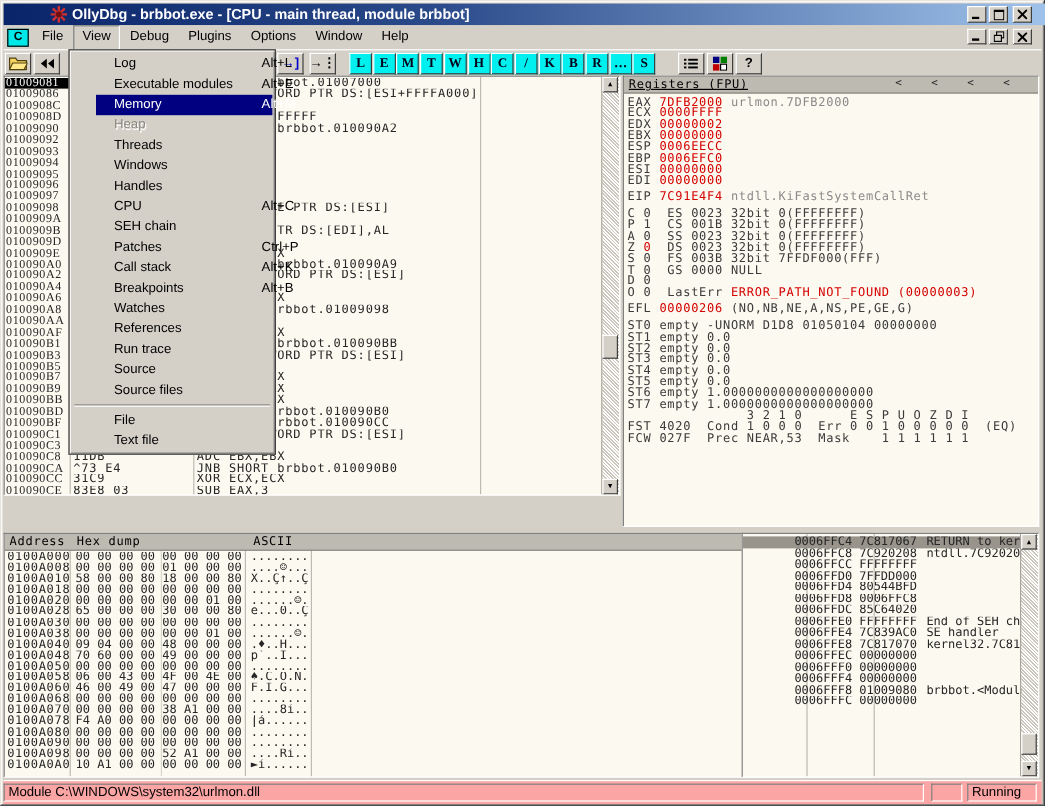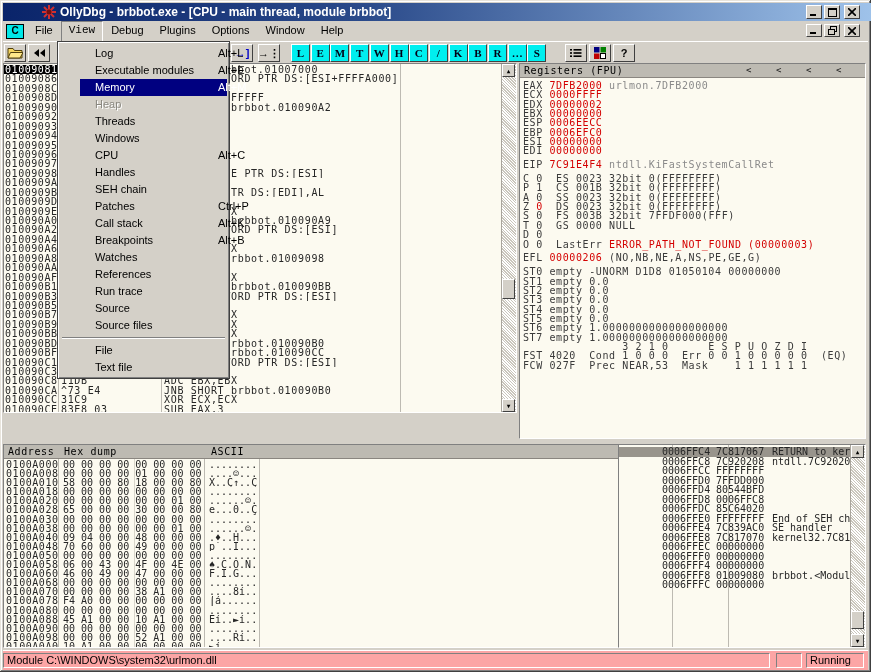--- a/index.html
+++ b/index.html
@@ -13,48 +13,48 @@
   .tbar .ttl{font-size:12px;font-weight:bold;white-space:nowrap;margin-left:3px;}
   .appicon{width:16px;height:15px;margin-left:2px;display:flex;align-items:center;justify-content:center;}
   .wbtn{position:absolute;top:2px;width:16px;height:14px;background:#d4d0c8;box-sizing:border-box;
         border:1px solid;border-color:#fff #404040 #404040 #fff;display:flex;align-items:center;justify-content:center;}
   
   .mbar{position:absolute;left:3px;top:21px;width:865px;height:20px;background:#d4d0c8;border-bottom:1px solid #a8a49c;}
   .mdiicon{position:absolute;left:3px;top:3px;width:16px;height:13px;background:#00e8e8;border:1px solid #000;
            color:#000;font-weight:bold;font-size:10px;line-height:12px;text-align:center;}
   .mbitems{position:absolute;left:24px;top:0;height:20px;display:flex;}
   .mbitem{font-size:11px;color:#000;padding:3px 8px 0 8px;height:17px;}
-  .mbitem.pressed{border:1px solid;border-color:#808080 #fff #fff #808080;padding:2px 7px 0 7px;background:#d4d0c8;font-family:Liberation Mono, monospace;}
+  .mbitem.pressed{border:1px solid;border-color:#808080 #fff #fff #808080;padding:2px 7px 0 7px;background:#d4d0c8;}
   .mdibtn{position:absolute;top:3px;width:16px;height:13px;background:#d4d0c8;box-sizing:border-box;
           border:1px solid;border-color:#fff #404040 #404040 #fff;display:flex;align-items:center;justify-content:center;}
   
   .tools{position:absolute;left:3px;top:41px;width:865px;height:22px;background:#d4d0c8;
          border-top:1px solid #fff;}
   .tbut{position:absolute;top:2px;width:22px;height:18px;background:#d4d0c8;box-sizing:border-box;text-align:center;
         border:1px solid;border-color:#fff #404040 #404040 #fff;display:flex;align-items:center;justify-content:center;}
   .tlet{width:19px;background:#00efef;color:#000016;font-weight:bold;font-size:11px;font-family:"Liberation Serif",serif;}
   .tglyph{font-size:11px;font-weight:bold;color:#000;line-height:14px;}
   
   .pane{position:absolute;background:#fcfaf0;box-sizing:border-box;border:1px solid;border-color:#808080 #fff #fff #808080;overflow:hidden;
         font-family:"DejaVu Sans Mono",monospace;font-size:10px;color:#262626;}
   .vsep{position:absolute;top:0;bottom:0;width:1px;background:#bdbab2;}
   .capbar{position:absolute;left:0;top:0;right:0;height:13px;background:#bdbab2;border-bottom:1px solid #8a8680;
           font-size:10px;color:#000;}
-  .capbar .ctext{position:absolute;left:4px;top:1px;letter-spacing:.6px;}
+  .capbar .ctext{position:absolute;left:4px;top:1px;letter-spacing:.6px;text-decoration:underline;}
   .pullmark{position:absolute;top:1px;font-size:9px;color:#222;}
   
   .sbar{position:absolute;top:0;bottom:0;right:0;width:14px;
         background:repeating-linear-gradient(45deg,#fff 0 1px,#cac6bc 1px 2px);border-left:1px solid #a8a49c;}
   .sbtn{position:absolute;left:0;width:13px;height:13px;background:#d4d0c8;box-sizing:border-box;
         border:1px solid;border-color:#fff #404040 #404040 #fff;font-size:6px;line-height:11px;text-align:center;color:#000;}
   .sthumb{position:absolute;left:0;width:13px;background:#d4d0c8;box-sizing:border-box;border:1px solid;border-color:#fff #404040 #404040 #fff;}
   
   .drow{position:relative;height:9.45px;line-height:9.45px;white-space:nowrap;width:499px;overflow:hidden;}
   .drow span{position:absolute;top:0;}
-  .da{left:1px;letter-spacing:.55px;}
+  .da{left:1px;letter-spacing:.55px;font-family:Liberation Serif, serif;}
   .da.sel{left:0;width:54px;padding-left:1px;background:#000;color:#fff;}
   .db{left:57px;letter-spacing:.65px;}
   .di{left:160px;letter-spacing:.68px;}
   
   .rwrap{position:absolute;left:0;right:0;top:14px;padding-top:3px;}
   .rline{position:relative;height:9.35px;line-height:9.35px;white-space:pre;padding-left:3px;letter-spacing:.6px;color:#3a3a3a;}
   .rgap{height:4.5px;}
   .red{color:#d40000;}
   .gray{color:#8a8a8a;}
   
@@ -532,25 +532,20 @@
           <span class="ha">0100A078</span>
           <span class="hx">F4 A0 00 00 00 00 00 00</span>
           <span class="hac">⌠á......</span>
         </div>
         <div class="hrow">
           <span class="ha">0100A080</span>
           <span class="hx">00 00 00 00 00 00 00 00</span>
           <span class="hac">........</span>
         </div>
         <div class="hrow">
-          <span class="ha">0100A088</span>
-          <span class="hx">45 A1 00 00 10 A1 00 00</span>
-          <span class="hac">Eí..►í..</span>
-        </div>
-        <div class="hrow">
           <span class="ha">0100A090</span>
           <span class="hx">00 00 00 00 00 00 00 00</span>
           <span class="hac">........</span>
         </div>
         <div class="hrow">
           <span class="ha">0100A098</span>
           <span class="hx">00 00 00 00 52 A1 00 00</span>
           <span class="hac">....Rí..</span>
         </div>
         <div class="hrow">
@@ -653,22 +648,22 @@
     </div>
   </div>
 
   <div class="menu" id="view-menu">
       <div class="mitem"><span>Log</span><span class="msc">Alt+L</span></div>
       <div class="mitem"><span>Executable modules</span><span class="msc">Alt+E</span></div>
       <div class="mitem hl"><span>Memory</span><span class="msc">Alt+M</span></div>
       <div class="mitem dis"><span>Heap</span></div>
       <div class="mitem"><span>Threads</span></div>
       <div class="mitem"><span>Windows</span></div>
+      <div class="mitem"><span>Handles</span></div>
       <div class="mitem"><span>CPU</span><span class="msc">Alt+C</span></div>
-      <div class="mitem"><span>Handles</span></div>
       <div class="mitem"><span>SEH chain</span></div>
       <div class="mitem"><span>Patches</span><span class="msc">Ctrl+P</span></div>
       <div class="mitem"><span>Call stack</span><span class="msc">Alt+K</span></div>
       <div class="mitem"><span>Breakpoints</span><span class="msc">Alt+B</span></div>
       <div class="mitem"><span>Watches</span></div>
       <div class="mitem"><span>References</span></div>
       <div class="mitem"><span>Run trace</span></div>
       <div class="mitem"><span>Source</span></div>
       <div class="mitem"><span>Source files</span></div>
       <div class="msep">

